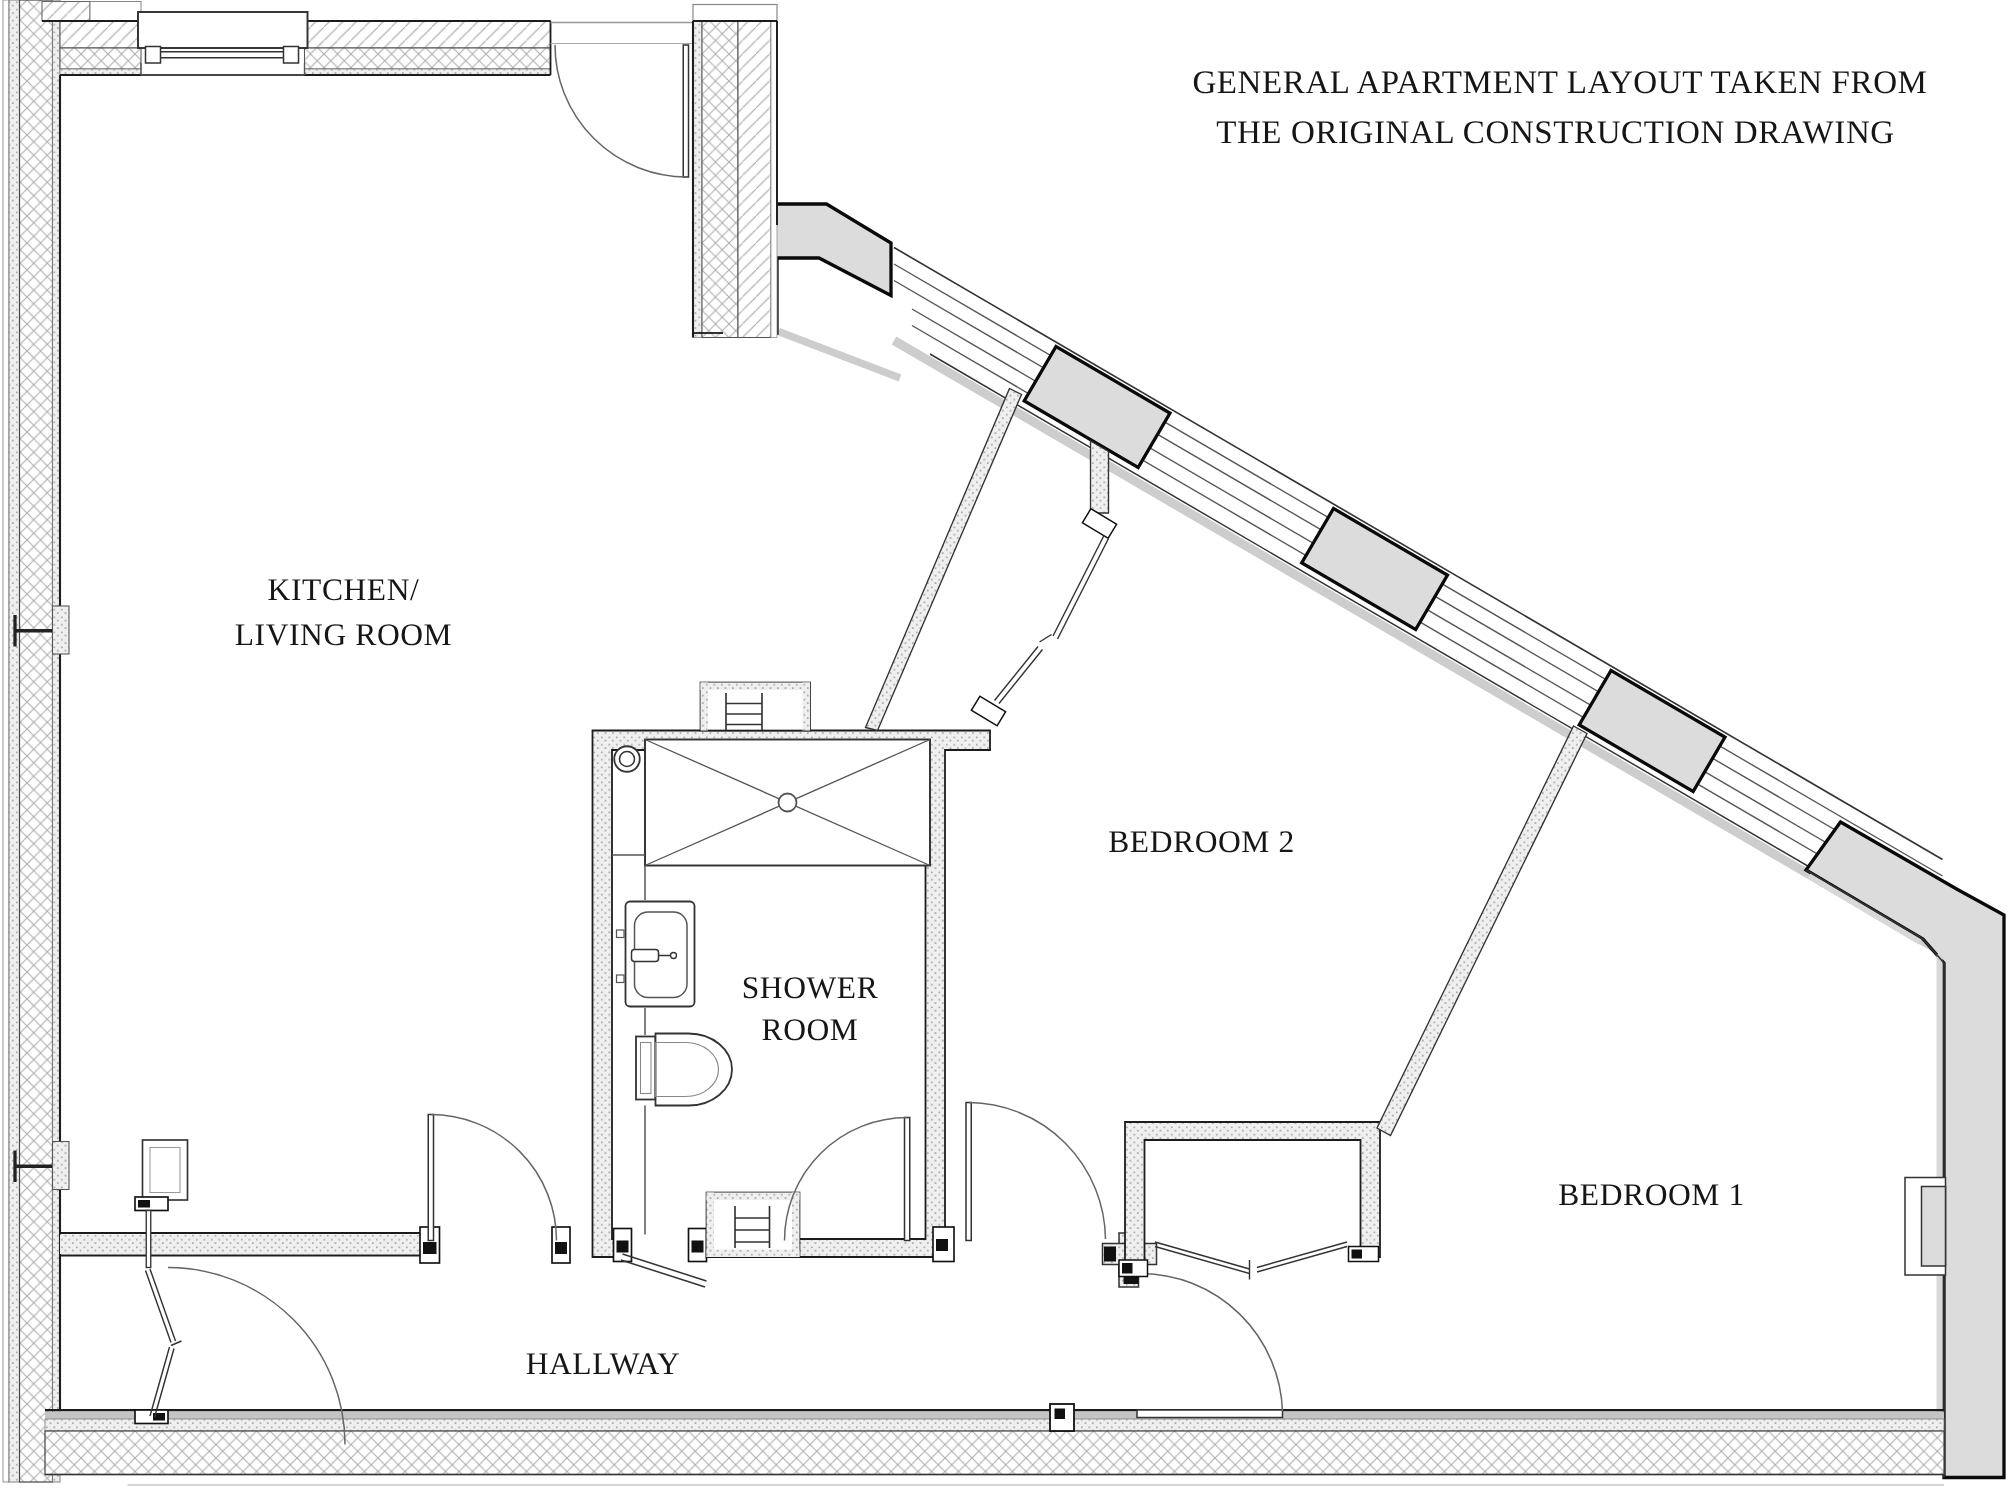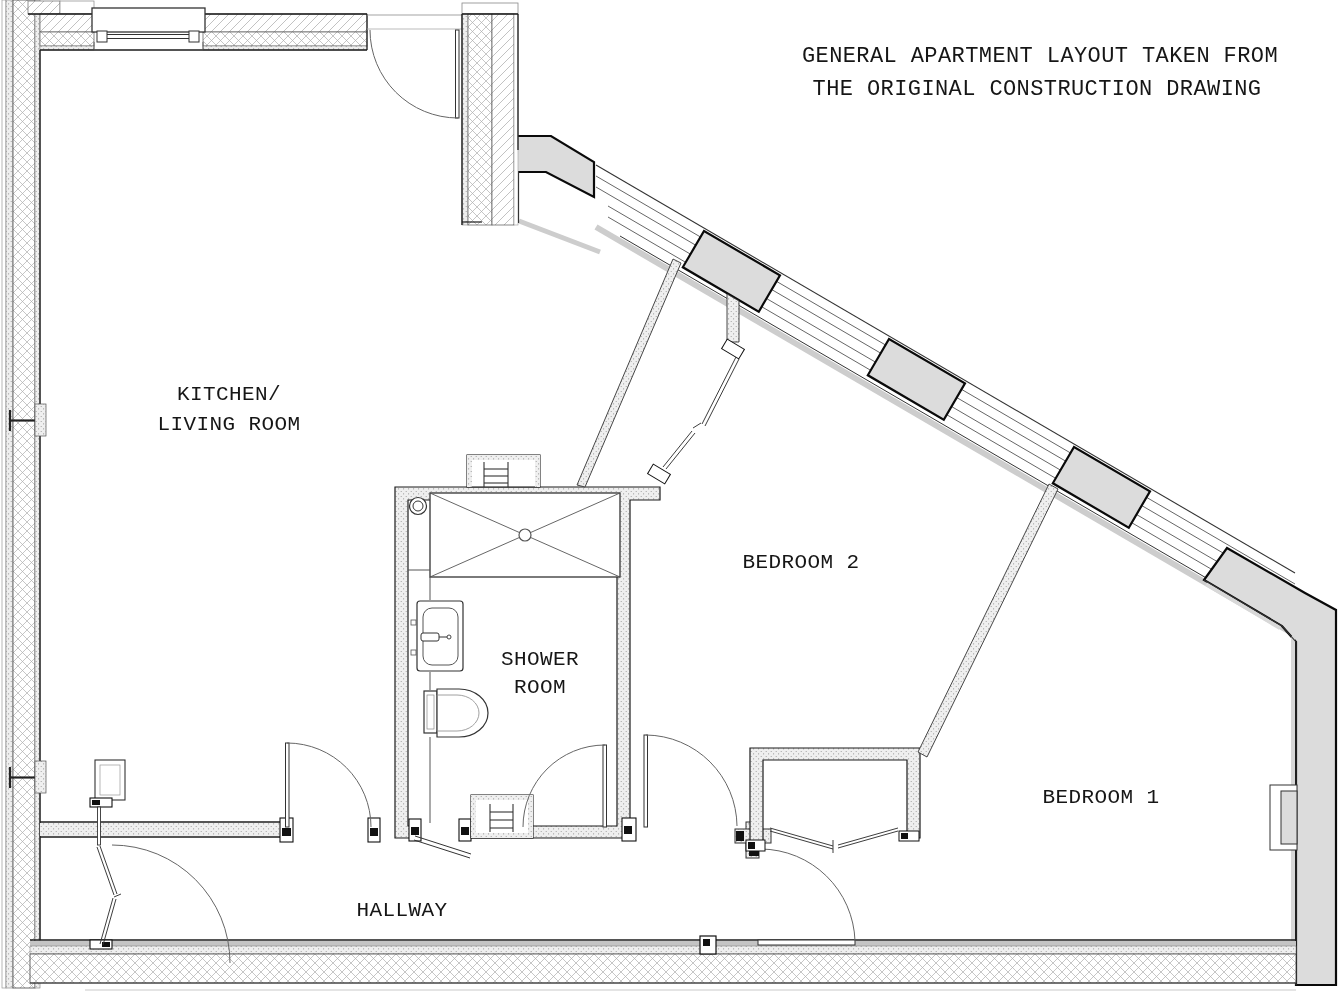--- a/index.html
+++ b/index.html
@@ -1,17 +1,17 @@
 <!DOCTYPE html>
 <html><head>
 <meta charset="utf-8">
 <style>
   html,body{margin:0;padding:0;background:#fff;}
   .canvas{position:relative;width:1344px;height:1000px;background:#fff;overflow:hidden;
-          font-family:Liberation Mono, monospace;}
+          font-family:Liberation Serif, serif;}
   svg{position:absolute;left:0;top:0;}
   text{fill:#161616;letter-spacing:0.4px;}
   .room-label{font-size:21px;}
   .title-label{font-size:22px;}
 </style>
 </head>
 <body>
 
 <div class="canvas">
 <svg width="1344" height="1000" viewBox="0 0 1344 1000">

